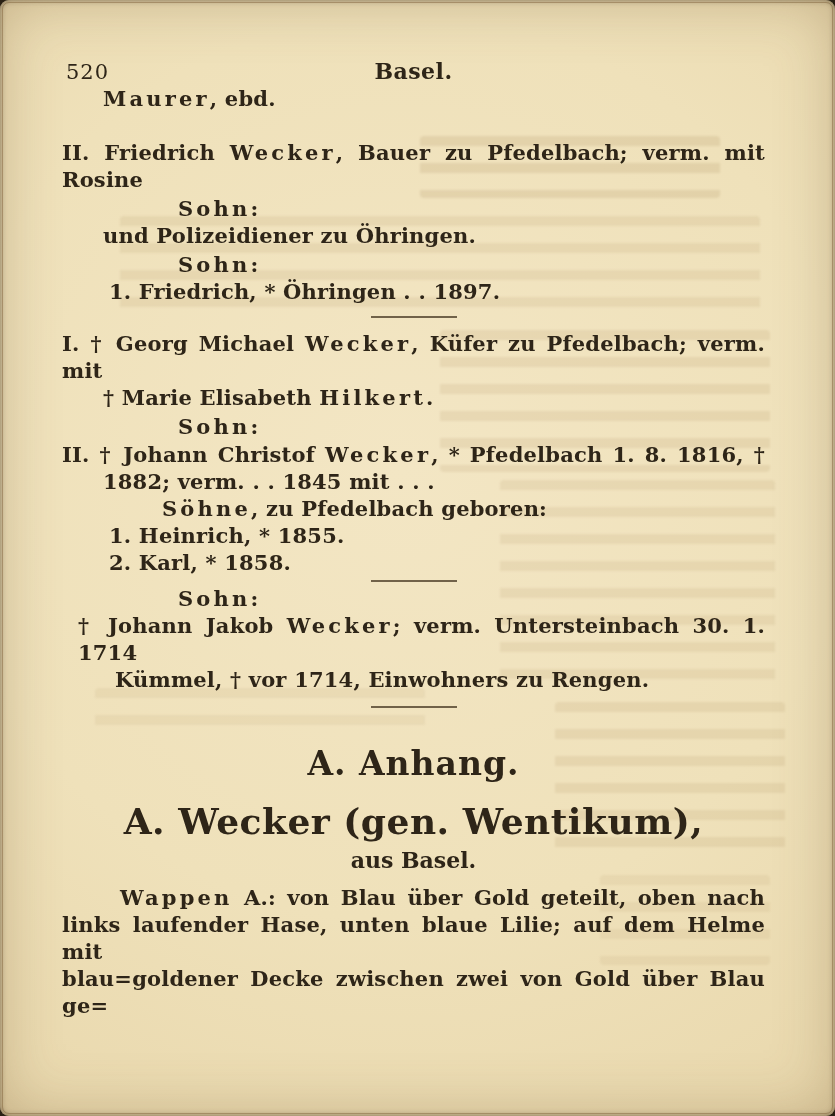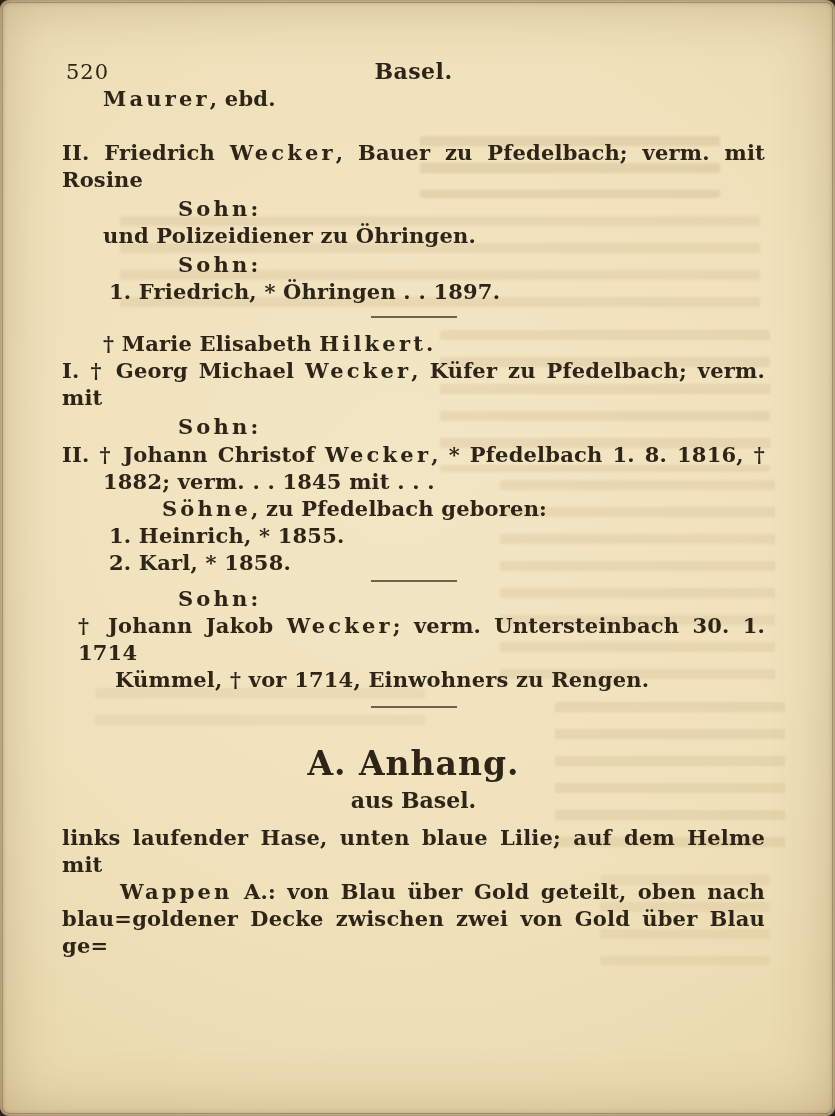--- a/index.html
+++ b/index.html
@@ -92,45 +92,46 @@
     <p class="line just mt27"><span>II. Friedrich </span><span class="sperr">Wecker</span><span>, Bauer zu Pfedelbach; verm. mit Rosine</span></p>
     <p class="line i-sohn mt2"><span class="sperr">Sohn:</span></p>
     <p class="line i-cont"><span>und Polizeidiener zu Öhringen.</span></p>
     <p class="line i-sohn mt2"><span class="sperr">Sohn:</span></p>
     <p class="line i-num"><span>1. Friedrich, * Öhringen . . 1897.</span></p>
 
     <div class="divider dv1">
         <span class="rule"></span>
       </div>
 
+    <p class="line just"><span>I. † Georg Michael </span><span class="sperr">Wecker</span><span>, Küfer zu Pfedelbach; verm. mit</span></p>
     <p class="line i-cont"><span>† Marie Elisabeth </span><span class="sperr">Hilkert</span><span>.</span></p>
-    <p class="line just"><span>I. † Georg Michael </span><span class="sperr">Wecker</span><span>, Küfer zu Pfedelbach; verm. mit</span></p>
     <p class="line i-sohn mt2"><span class="sperr">Sohn:</span></p>
     <p class="line just mt1"><span>II. † Johann Christof </span><span class="sperr">Wecker</span><span>, * Pfedelbach 1. 8. 1816, †</span></p>
     <p class="line i-cont"><span>1882; verm. . . 1845 mit . . .</span></p>
     <p class="line i-soehne"><span class="sperr">Söhne</span><span>, zu Pfedelbach geboren:</span></p>
     <p class="line i-num"><span>1. Heinrich, * 1855.</span></p>
     <p class="line i-num"><span>2. Karl, * 1858.</span></p>
 
     <div class="divider dv2">
         <span class="rule"></span>
       </div>
 
     <p class="line i-sohn mt2"><span class="sperr">Sohn:</span></p>
     <p class="line just i-dag"><span>† Johann Jakob </span><span class="sperr">Wecker</span><span>; verm. Untersteinbach 30. 1. 1714</span></p>
     <p class="line i-dagcont"><span>Kümmel, † vor 1714, Einwohners zu Rengen.</span></p>
 
     <div class="divider dv3">
         <span class="rule"></span>
       </div>
 
     <h1 class="h-anhang">A. Anhang.</h1>
+    <h2 class="h-family">A. Wecker (gen. Wentikum),</h2>
     <div class="h-origin">aus Basel.</div>
 
     <div class="wappen">
+      <p class="line just i-first"><span class="sperr">Wappen</span><span> A.: von Blau über Gold geteilt, oben nach</span></p>
       <p class="line just"><span>links laufender Hase, unten blaue Lilie; auf dem Helme mit</span></p>
-      <p class="line just i-first"><span class="sperr">Wappen</span><span> A.: von Blau über Gold geteilt, oben nach</span></p>
       <p class="line just"><span>blau=goldener Decke zwischen zwei von Gold über Blau ge=</span></p>
 
     </div>
 
   </div>
 </div>
 
 </body></html>

